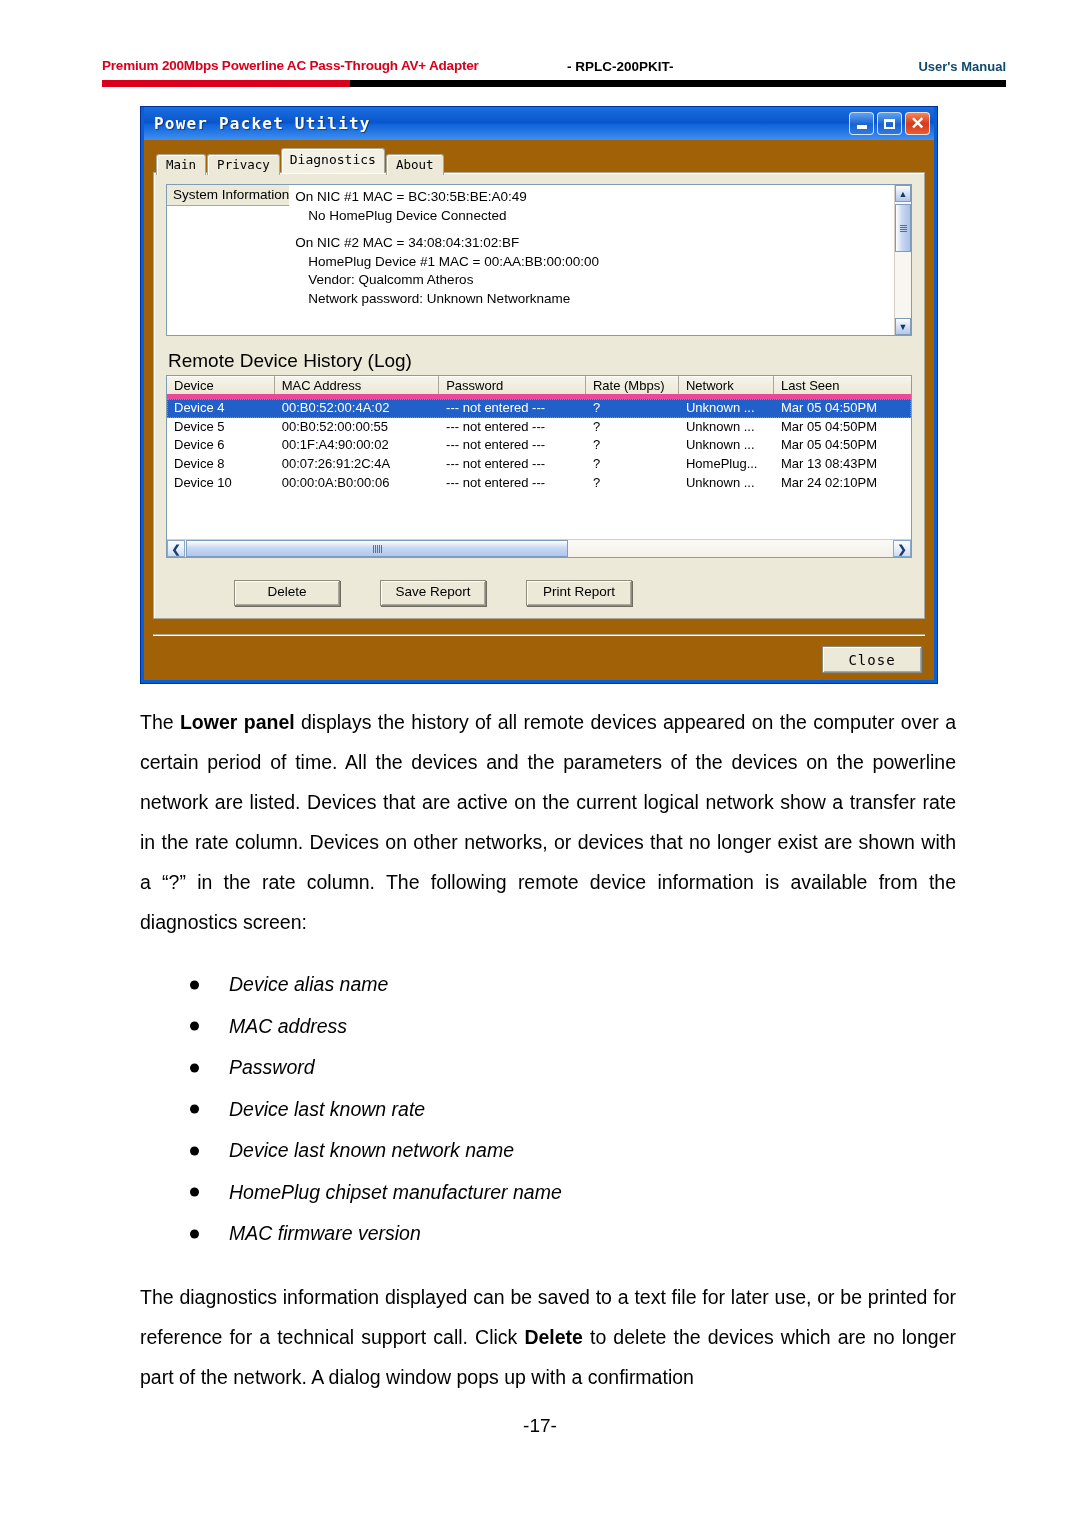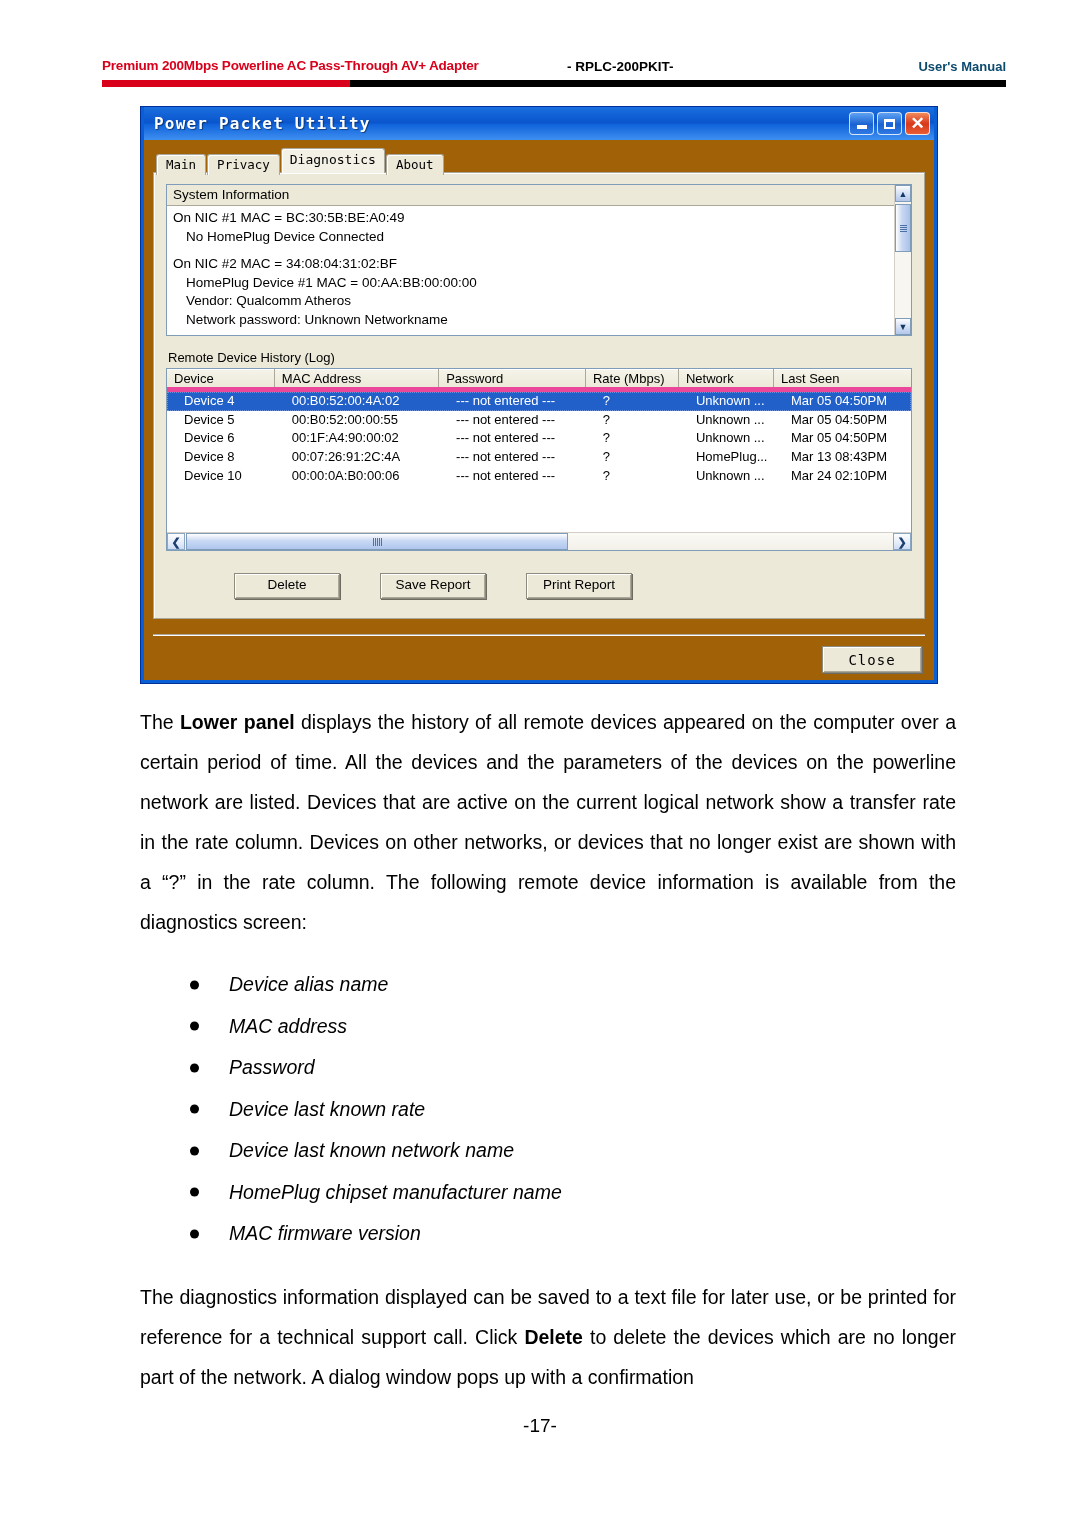--- a/index.html
+++ b/index.html
@@ -212,21 +212,20 @@
   .sysinfo-wrap {
     border: 1px solid #7f9db9;
     background: #ffffff;
     height: 152px;
     box-sizing: border-box;
     display: flex;
   }
   .sysinfo-main {
     flex: 1;
     display: flex;
-    flex-direction: column;
     min-width: 0;
   }
   .sysinfo-head {
     background: #ece9d8;
     border-bottom: 1px solid #aca899;
     font-size: 13.5px;
     padding: 2px 0 3px 6px;
     color: #000;
     height: 21px;
     box-sizing: border-box;
@@ -281,21 +280,21 @@
     align-items: center;
     justify-content: center;
   }
   .vs-grip {
     width: 7px; height: 7px;
     background: repeating-linear-gradient(to bottom, #4a6fa5 0 1px, transparent 1px 2px);
   }
 
   
   .rdh-label {
-    font-size: 13px;
+    font-size: 19px;
     margin: 14px 0 3px 2px;
     color: #000;
     white-space: nowrap;
   }
   .rdh-wrap {
     border: 1px solid #7f9db9;
     background: #ffffff;
     height: 183px;
     box-sizing: border-box;
     display: flex;
@@ -323,21 +322,21 @@
   .lv-body { flex: 1; background: #fff; overflow: hidden; }
   .lv-row {
     display: flex;
     height: 18.6px;
     align-items: center;
     box-sizing: border-box;
   }
   .lv-row.selected { background: #2060c8; color: #ffffff; outline: 1px dotted #6e93da; outline-offset: -1px; }
   .lv-row .cell {
     font-size: 13px;
-    padding-left: 17px;
+    padding-left: 7px;
     box-sizing: border-box;
     white-space: nowrap;
     overflow: hidden;
     line-height: 18px;
   }
   
   .c-device   { width: 110px; }
   .c-mac      { width: 168px; }
   .c-password { width: 150px; }
   .c-rate     { width: 95px; }

